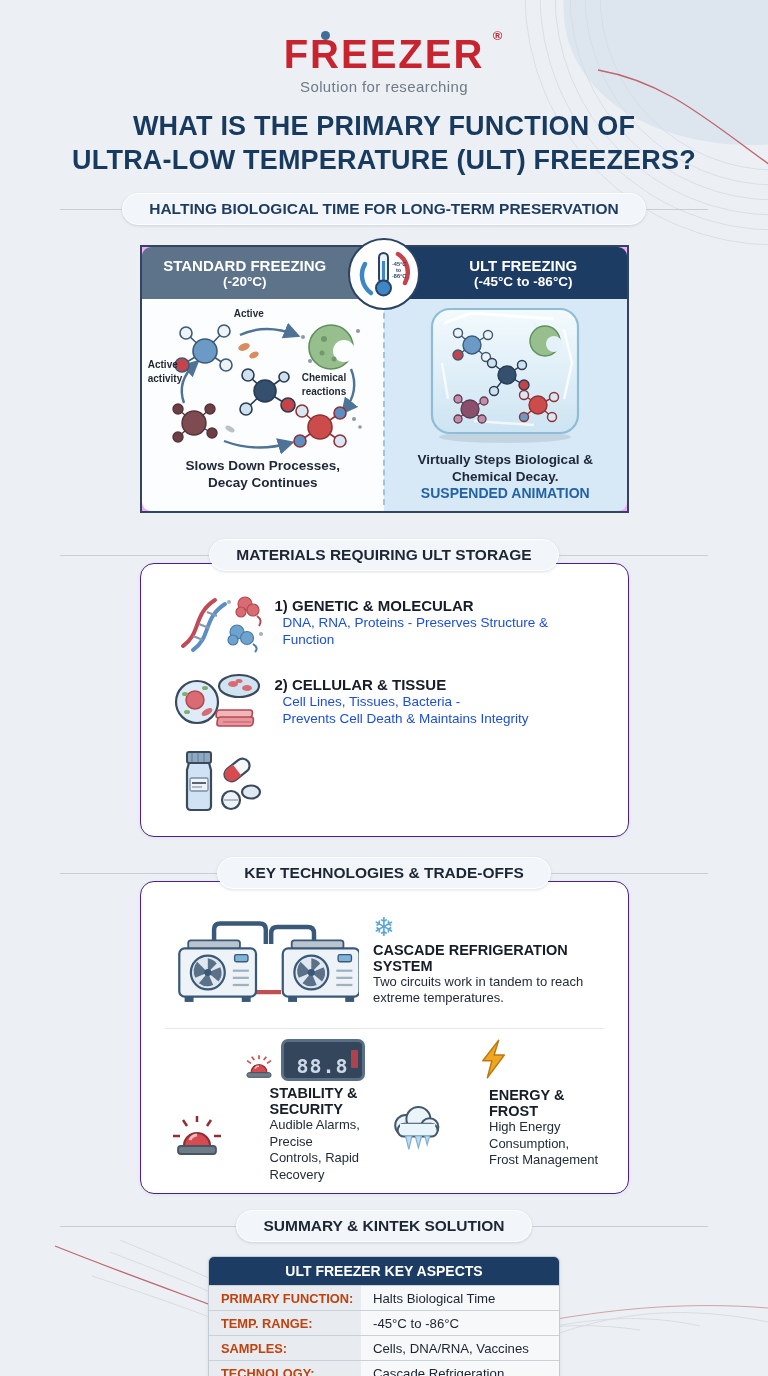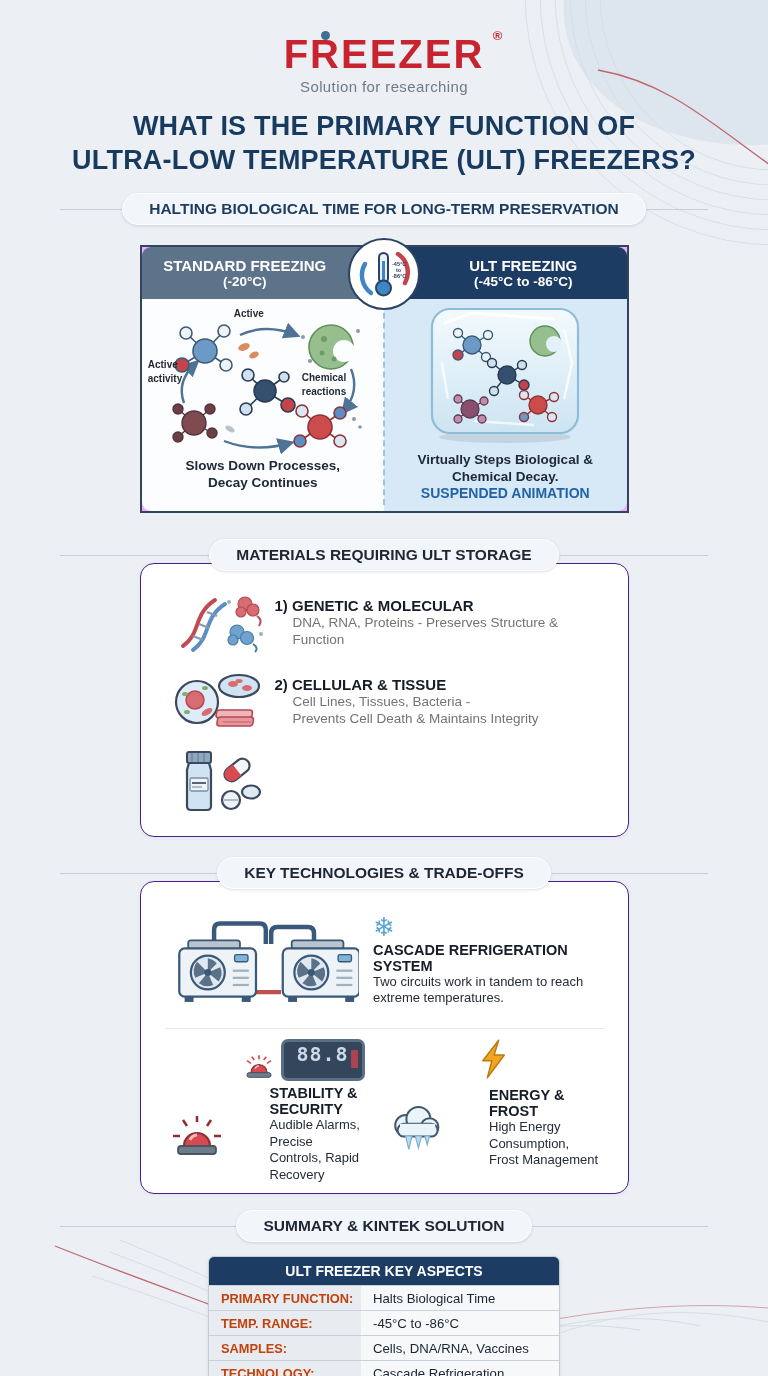--- a/index.html
+++ b/index.html
@@ -48,38 +48,38 @@
   .ice-wrap { margin-top:4px; }
   .c1cap .hl { color:#2263a8; font-size:14px; }
 
   
   .card { width:489px; margin:-8px auto 0; background:#ffffff; border:1px solid #4c1d95; border-radius:14px; box-shadow:0 1px 4px rgba(30,50,80,.06); }
   .card2 { padding:26px 24px 10px 22px; }
   .mat-item { display:flex; align-items:center; margin-bottom:12px; }
   .mat-icon { width:112px; flex:0 0 112px; display:flex; justify-content:center; }
   .mat-text { flex:1; }
   .mat-title { font-weight:800; font-size:15px; color:#161d28; }
-  .mat-desc { font-size:13.5px; color:#737373; line-height:17px; margin-left:18px; }
+  .mat-desc { font-size:13.5px; color:#1d4ed8; line-height:17px; margin-left:8px; }
   .desc-line:empty { display:none; }
   .desc-line { display:block; }
 
   
   .card3 { padding:22px 24px 10px 24px; margin-top:-8px; }
   .tech-top { display:flex; align-items:center; }
   .tech-text { margin-left:14px; }
   .snow { font-size:26px; color:#5aa5d6; line-height:26px; }
   .tech-title { font-weight:800; font-size:14.5px; color:#161d28; margin-top:2px; }
   .tech-desc { font-size:13px; color:#242c38; line-height:16.5px; }
   .tech-div { height:1px; background:#e3e9ef; margin:12px 0 10px; }
   .tech-bottom { display:flex; }
   .tb-col { flex:1; }
   .tb-head { display:flex; align-items:flex-end; margin-left:78px; margin-bottom:2px; }
   .tb-row { display:flex; align-items:center;gap:41px; }
   .tb-icon { width:64px; flex:0 0 64px; display:flex; justify-content:center; }
-  .disp { margin-left:6px; width:84px; height:42px; background:#34465c; border:3px solid #5a6f86; border-radius:7px; display:flex; align-items:flex-start; justify-content:center; position:relative; }
+  .disp { margin-left:6px; width:84px; height:42px; background:#34465c; border:3px solid #5a6f86; border-radius:7px; display:flex; align-items:flex-end; justify-content:center; position:relative; }
   .disp .digits { font-family:"DejaVu Sans Mono", monospace; font-weight:700; font-size:20px; color:#cdd9e6; letter-spacing:1px; }
   .disp .reddot { position:absolute; right:4px; top:8px; width:7px; height:18px; background:#c5434a; border-radius:1px; opacity:.85; }
   .bolt-head { margin-left:92px; margin-bottom:2px; }
 
   
   .table-wrap { width:352px; margin:14px auto 0; border:1px solid #c3ccd5; border-radius:6px; overflow:hidden; box-shadow:0 1px 4px rgba(30,50,80,.08); }
   .t-head { background:#1d3c63; color:#fff; text-align:center; font-weight:700; font-size:14px; padding:6px 0; }
   .t-row { display:flex; border-top:1px solid #c9d2da; }
   .t-label { width:152px; background:#e8ebef; font-weight:700; font-size:12.8px; color:#c2410c; padding:4.5px 0 4.5px 12px; }
   .t-value { flex:1; background:#f6f8fa; font-size:13.2px; color:#1c2430; padding:4.5px 0 4.5px 12px; }

